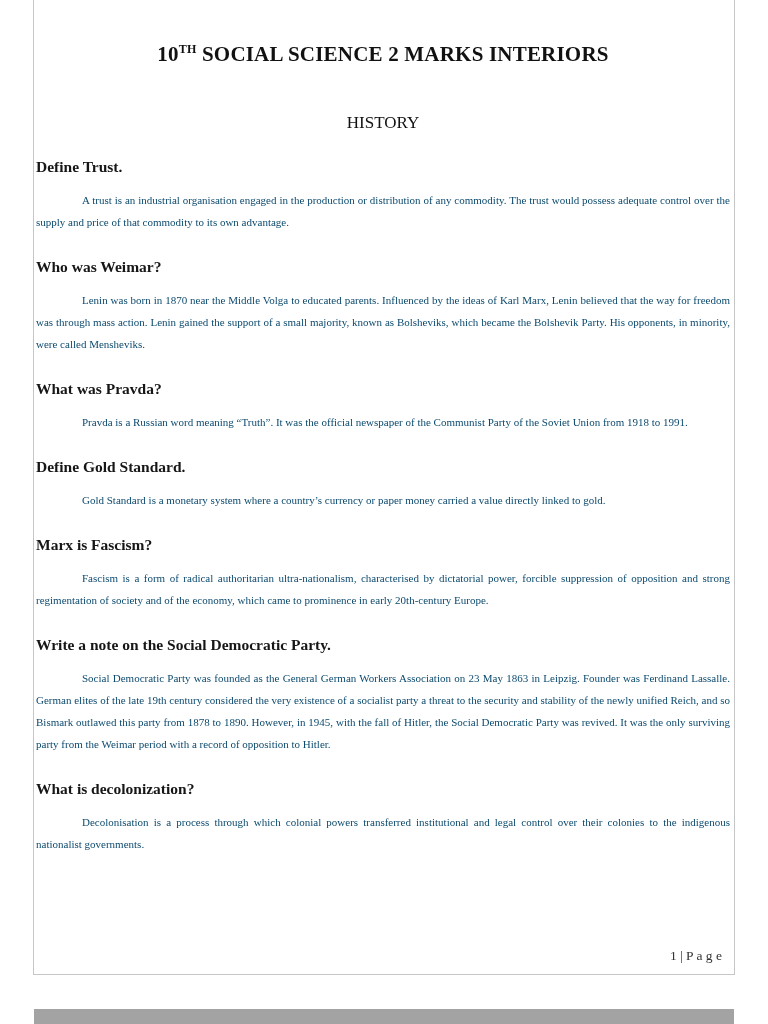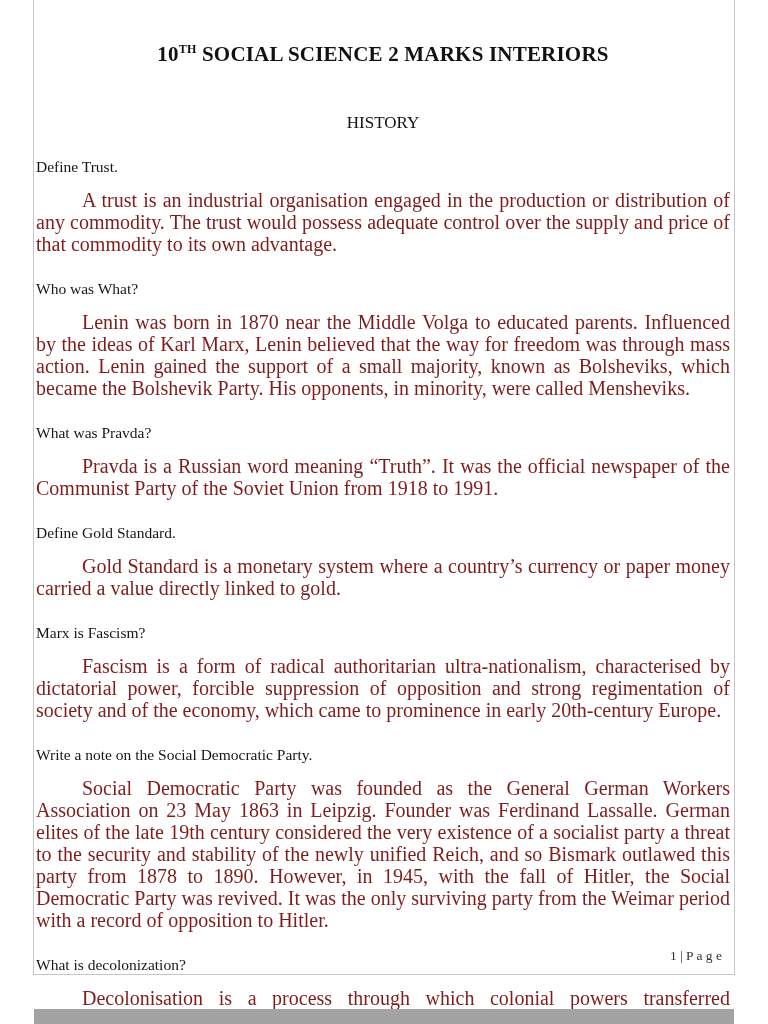--- a/index.html
+++ b/index.html
@@ -45,30 +45,30 @@
   .section-heading {
     margin-top: 46px;
     text-align: center;
     font-size: 17px;
     font-weight: normal;
     color: #111;
   }
   .question {
     margin-top: 25px;
     font-size: 15.5px;
-    font-weight: normal;
+    font-weight: bold;
     color: #161616;
   }
   .answer {
     margin-top: 13px;
-    font-size: 20px;
+    font-size: 11px;
     line-height: 22px;
     text-indent: 46px;
     text-align: justify;
-    color: #7f1d1d;
+    color: #0c4a6e;
   }
   .page-footer {
     position: absolute;
     right: 12px;
     bottom: 10px;
     font-size: 13.5px;
     color: #333;
     font-family: Liberation Serif, serif;
   }
   .next-page-bar {
@@ -87,21 +87,21 @@
   <div class="page">
 
     <h1 class="doc-title"><span>10</span><sup>TH</sup><span> SOCIAL SCIENCE 2 MARKS INTERIORS</span></h1>
 
     <h2 class="section-heading">HISTORY</h2>
 
     <section>
       <h3 class="question">Define Trust.</h3>
       <p class="answer">A trust is an industrial organisation engaged in the production or distribution of any commodity. The trust would possess adequate control over the supply and price of that commodity to its own advantage.</p>
 
-      <h3 class="question">Who was What?</h3>
+      <h3 class="question">Who was Weimar?</h3>
       <p class="answer">Lenin was born in 1870 near the Middle Volga to educated parents. Influenced by the ideas of Karl Marx, Lenin believed that the way for freedom was through mass action. Lenin gained the support of a small majority, known as Bolsheviks, which became the Bolshevik Party. His opponents, in minority, were called Mensheviks.</p>
 
       <h3 class="question">What was Pravda?</h3>
       <p class="answer">Pravda is a Russian word meaning “Truth”. It was the official newspaper of the Communist Party of the Soviet Union from 1918 to 1991.</p>
 
       <h3 class="question">Define Gold Standard.</h3>
       <p class="answer">Gold Standard is a monetary system where a country’s currency or paper money carried a value directly linked to gold.</p>
 
       <h3 class="question">Marx is Fascism?</h3>
       <p class="answer">Fascism is a form of radical authoritarian ultra-nationalism, characterised by dictatorial power, forcible suppression of opposition and strong regimentation of society and of the economy, which came to prominence in early 20th-century Europe.</p>

